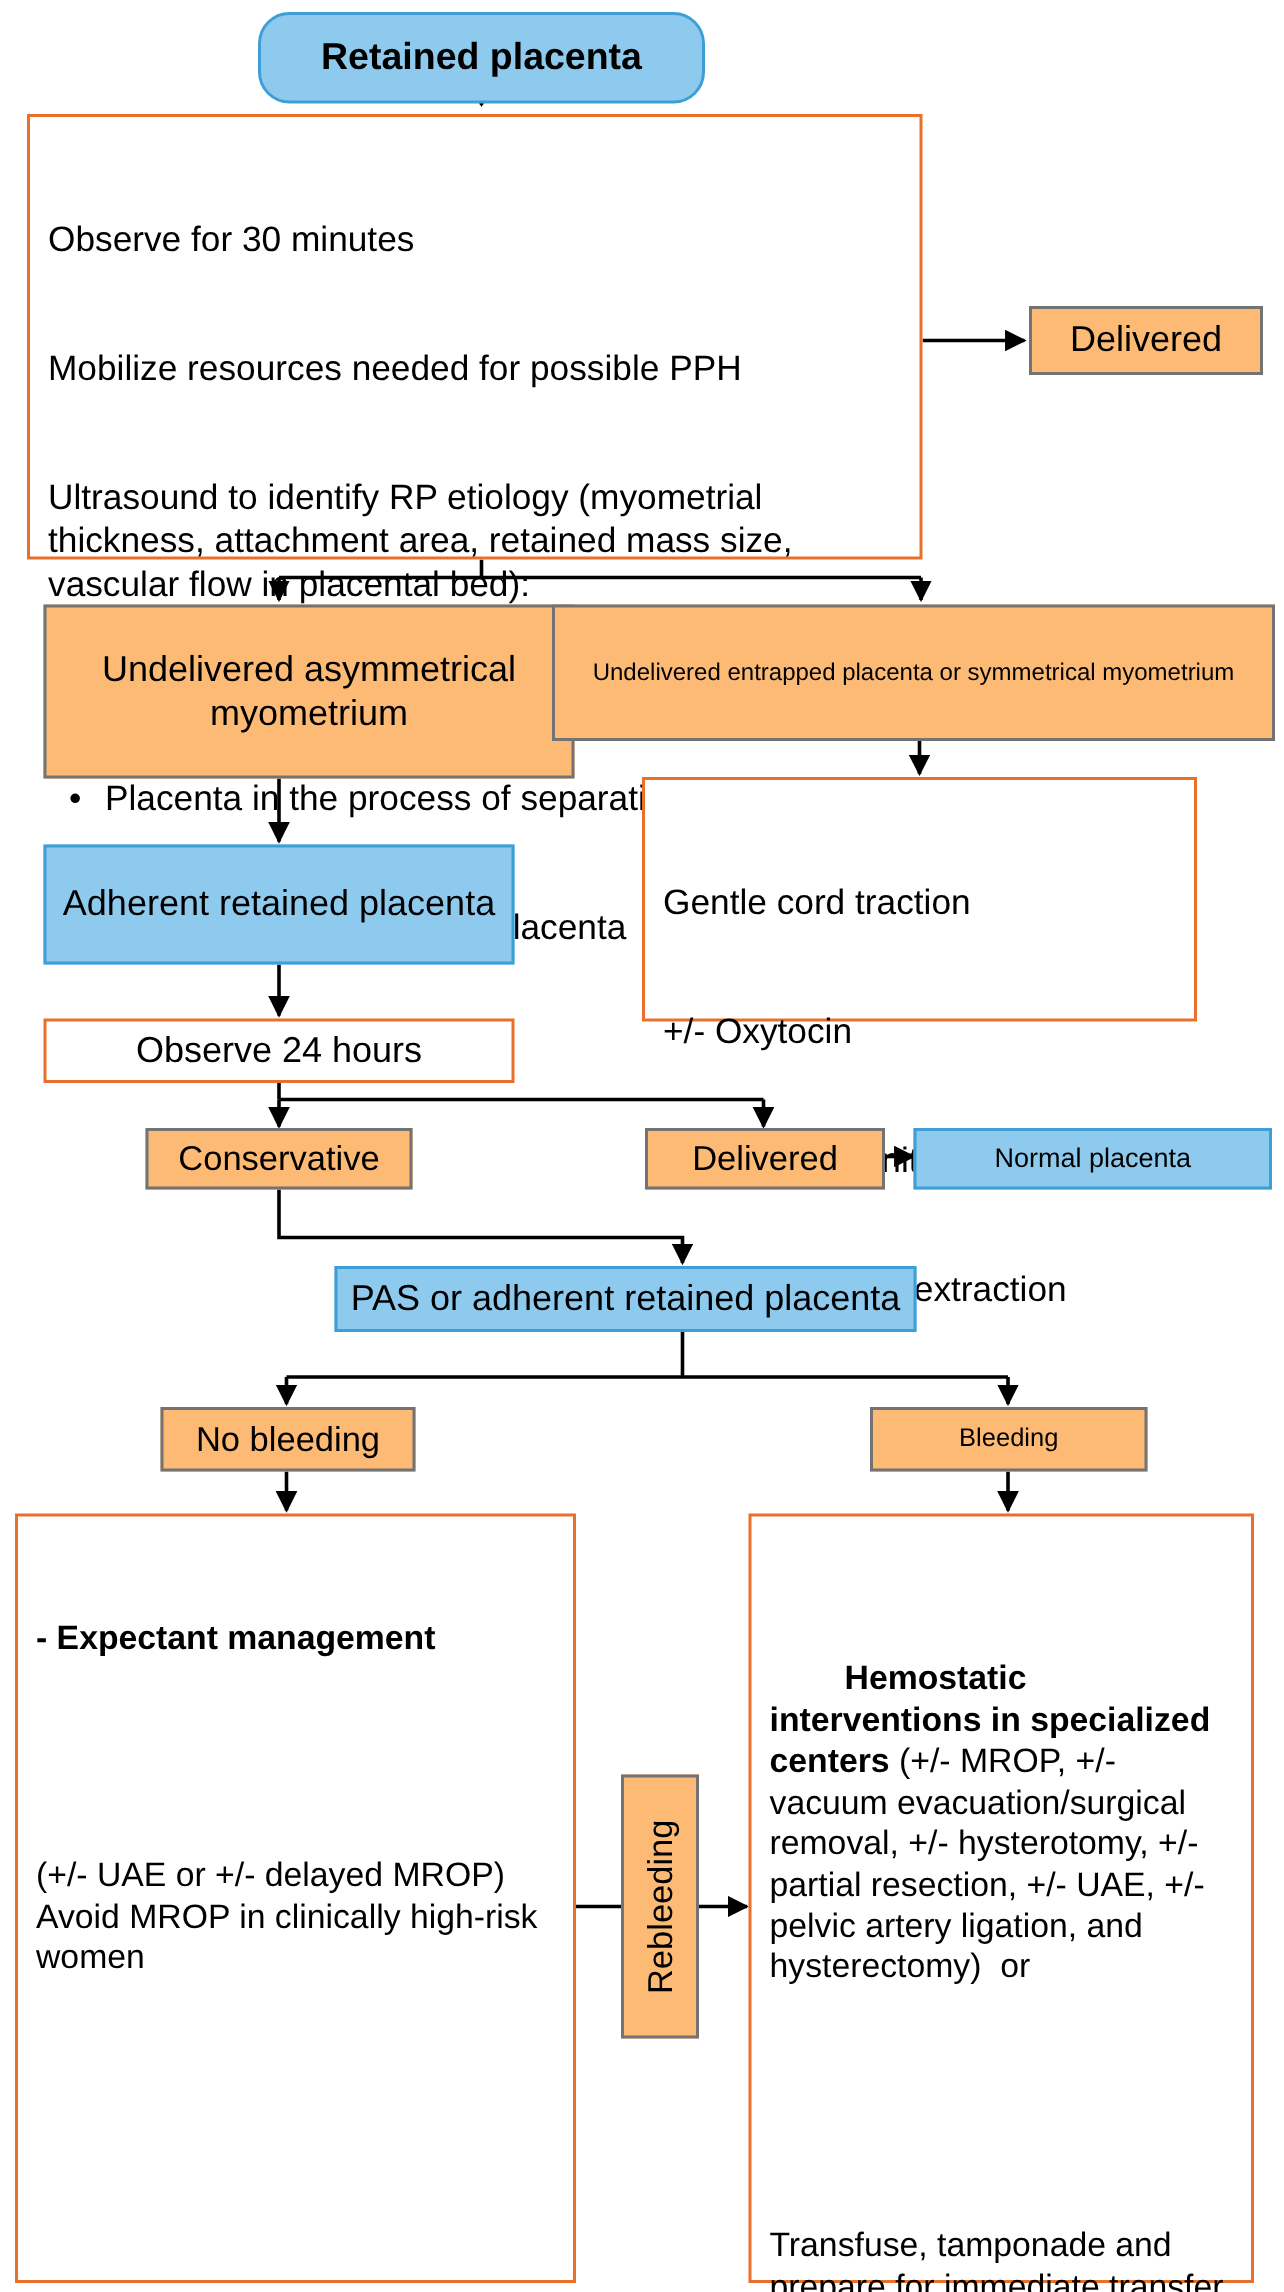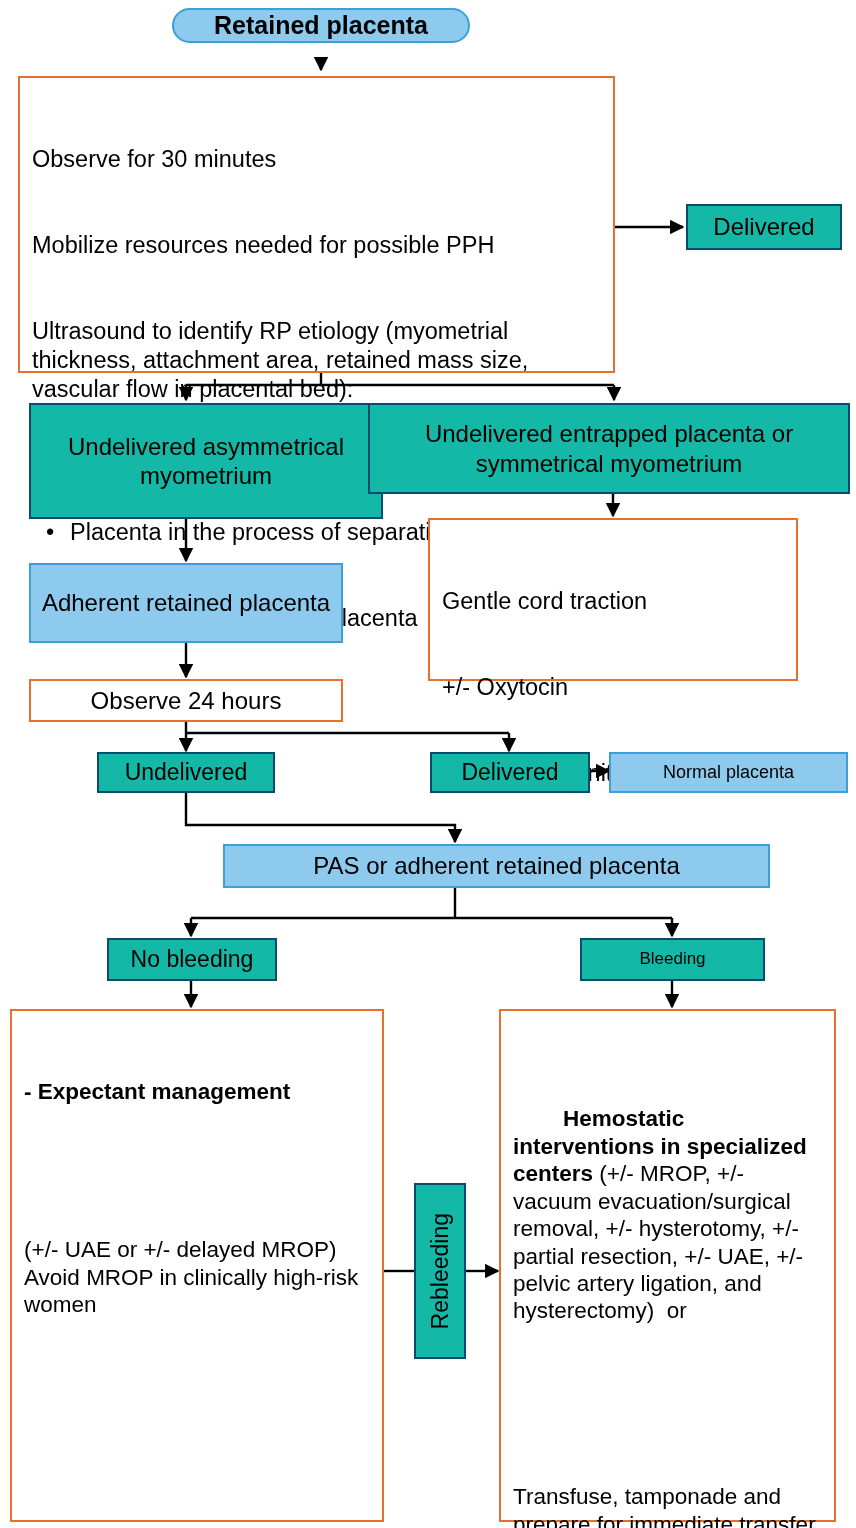--- a/index.html
+++ b/index.html
@@ -23,22 +23,22 @@
     justify-content: center;
     text-align: center;
     color: #000000;
     line-height: 1.22;
   }
   .node.blue {
     background: #8ECAED;
     border: 2px solid #3E9FD6;
   }
   .node.green {
-    background: #14b8a6;
-    border: 2px solid #0c4a6e;
+    background: #fdba74;
+    border: 2px solid #737373;
   }
   .node.orange {
     background: #ffffff;
     border: 2px solid #E8702A;
     justify-content: flex-end;
     text-align: left;
   }
   .txtbody {
     display: block;
     width: 100%;
@@ -119,21 +119,21 @@
 
     <path d="M 191 981 L 191 1007" stroke="#000" stroke-width="2.4" fill="none" marker-end="url(#ah)"></path>
 
     <path d="M 672 981 L 672 1007" stroke="#000" stroke-width="2.4" fill="none" marker-end="url(#ah)"></path>
 
     <path d="M 384 1271 L 414 1271" stroke="#000" stroke-width="2.4" fill="none"></path>
 
     <path d="M 466 1271 L 498 1271" stroke="#000" stroke-width="2.4" fill="none" marker-end="url(#ah)"></path>
   </svg>
 
-  <div class="node blue" style="left:172px; top:8px; width:298px; height:35px; font-size:25px; font-weight:bold;border-radius:21px;">
+  <div class="node blue" style="left:172px; top:8px; width:298px; height:61px; font-size:25px; font-weight:bold;border-radius:21px;">
     <span>Retained placenta</span>
   </div>
 
   <div class="node orange" style="left:18px; top:76px; width:597px; height:297px; font-size:23.5px; padding:10px 6px 6px 12px; align-items:flex-start;">
     <div class="txtbody">
       <div>Observe for 30 minutes</div>
       <div>Mobilize resources needed for possible PPH</div>
       <div>Ultrasound to identify RP etiology (myometrial thickness, attachment area, retained mass size, vascular flow in placental bed):</div>
       <ul class="bullets">
         <li>Placenta in the process of separation</li>
@@ -144,21 +144,21 @@
   </div>
 
   <div class="node green" style="left:686px; top:204px; width:156px; height:46px; font-size:24px;">
     <span>Delivered</span>
   </div>
 
   <div class="node green" style="left:29px; top:403px; width:354px; height:116px; font-size:24px; padding:4px;">
     <span>Undelivered asymmetrical myometrium</span>
   </div>
 
-  <div class="node green" style="left:368px; top:403px; width:482px; height:91px; font-size:24px; padding:4px 8px;">
+  <div class="node green" style="left:368px; top:403px; width:482px; height:91px; font-size:16px; padding:4px 8px;">
     <span>Undelivered entrapped placenta or symmetrical myometrium</span>
   </div>
 
   <div class="node blue" style="left:29px; top:563px; width:314px; height:80px; font-size:24px; padding:4px;">
     <span>Adherent retained placenta</span>
   </div>
 
   <div class="node orange" style="left:428px; top:518px; width:370px; height:163px; font-size:23.5px; padding:10px 6px 6px 12px; align-items:flex-start;">
     <div class="txtbody">
       <div>Gentle cord traction</div>
@@ -166,32 +166,32 @@
       <div>+/- Glyceryl trinitrate</div>
       <div>Manuel/forceps extraction</div>
     </div>
   </div>
 
   <div class="node orange" style="left:29px; top:679px; width:314px; height:43px; font-size:24px; justify-content:center; text-align:center; padding:0 6px;">
     <span>Observe 24 hours</span>
   </div>
 
   <div class="node green" style="left:97px; top:752px; width:178px; height:41px; font-size:23px;">
-    <span>Undelivered</span>
+    <span>Conservative</span>
   </div>
 
   <div class="node green" style="left:430px; top:752px; width:160px; height:41px; font-size:23px;">
     <span>Delivered</span>
   </div>
 
   <div class="node blue" style="left:609px; top:752px; width:239px; height:41px; font-size:18px;">
     <span>Normal placenta</span>
   </div>
 
-  <div class="node blue" style="left:223px; top:844px; width:547px; height:44px; font-size:24px;">
+  <div class="node blue" style="left:223px; top:844px; width:388px; height:44px; font-size:24px;">
     <span>PAS or adherent retained placenta</span>
   </div>
 
   <div class="node green" style="left:107px; top:938px; width:170px; height:43px; font-size:23px;">
     <span>No bleeding</span>
   </div>
 
   <div class="node green" style="left:580px; top:938px; width:185px; height:43px; font-size:17px;text-align:right;">
     <span>Bleeding</span>
   </div>

